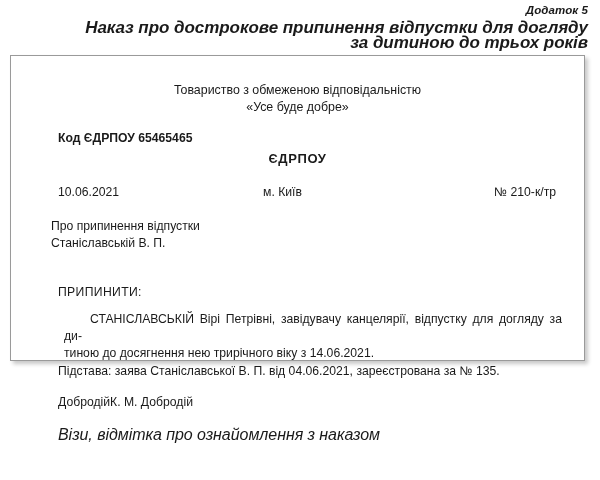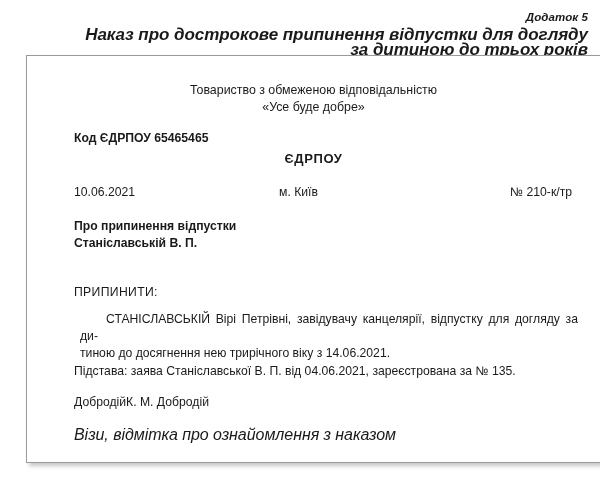--- a/index.html
+++ b/index.html
@@ -15,21 +15,21 @@
     overflow: hidden;
     position: relative;
   }
 
   
   .doc-header {
     position: absolute;
     top: 0;
     left: 0;
     width: 588px;
-    padding-top: 10px;
+    padding-top: 3px;
     text-align: right;
     font-style: italic;
     line-height: 15.5px;
   }
   .appendix-label {
     font-size: 11.5px;
     font-weight: bold;
     font-style: italic;
     letter-spacing: 0.1px;
     display: block;
@@ -45,26 +45,25 @@
   .header-title .line {
     display: block;
   }
 
   
   .page-frame {
     position: absolute;
     left: 10px;
     top: 55px;
     width: 575px;
-    height: 408px;
+    height: 306px;
     border: 1.5px solid #9a9a9a;
     background: #ffffff;
     box-shadow: 3px 3px 4px rgba(0,0,0,0.22);
     box-sizing: border-box;
-    margin-left: 16px;
   }
 
   .page-inner {
     position: relative;
     width: 100%;
     height: 100%;
   }
 
   
   .blk {
@@ -119,24 +118,23 @@
     margin-left: -48px;
   }
   .meta-number {
     flex: 0 0 auto;
     text-align: right;
     white-space: nowrap;
   }
 
   
   .subject-block {
-    left: 47px;
+    left: 40px;
     top: 162px;
     line-height: 16.5px;
-    font-weight: bold;
   }
   .subject-block .line { display: block; }
 
   
   .directive {
     left: 47px;
     top: 228px;
     letter-spacing: 0.35px;
   }
 

